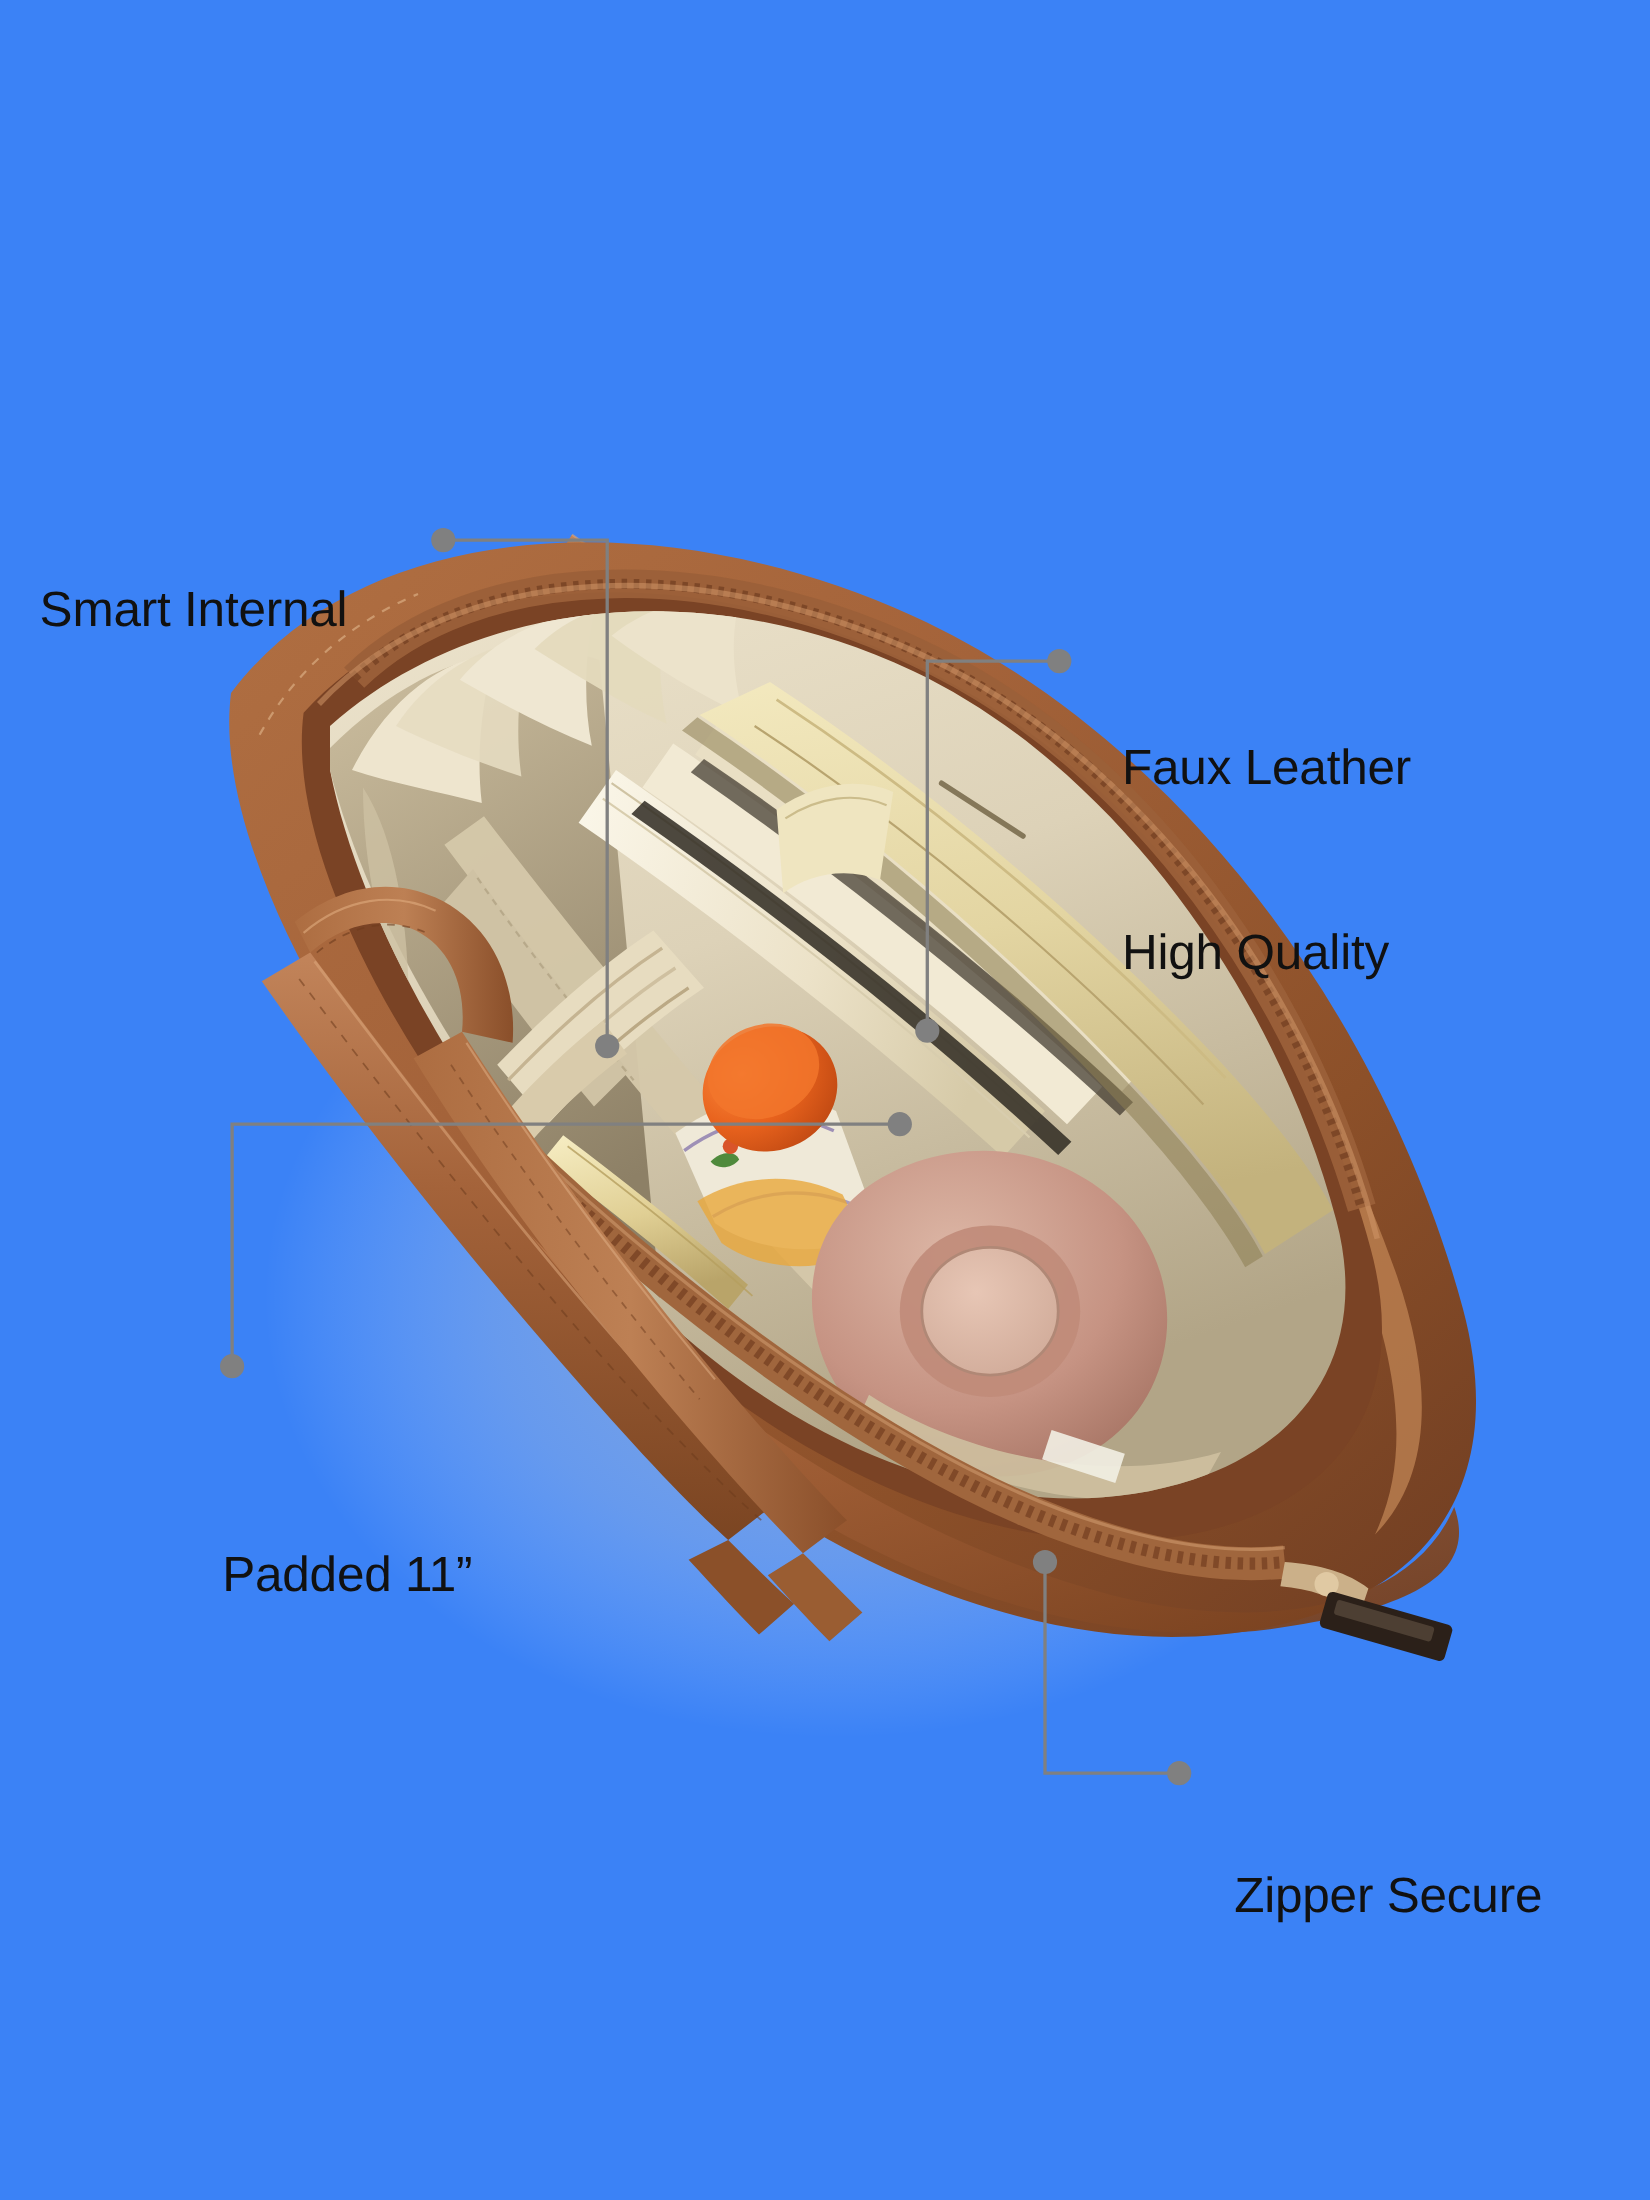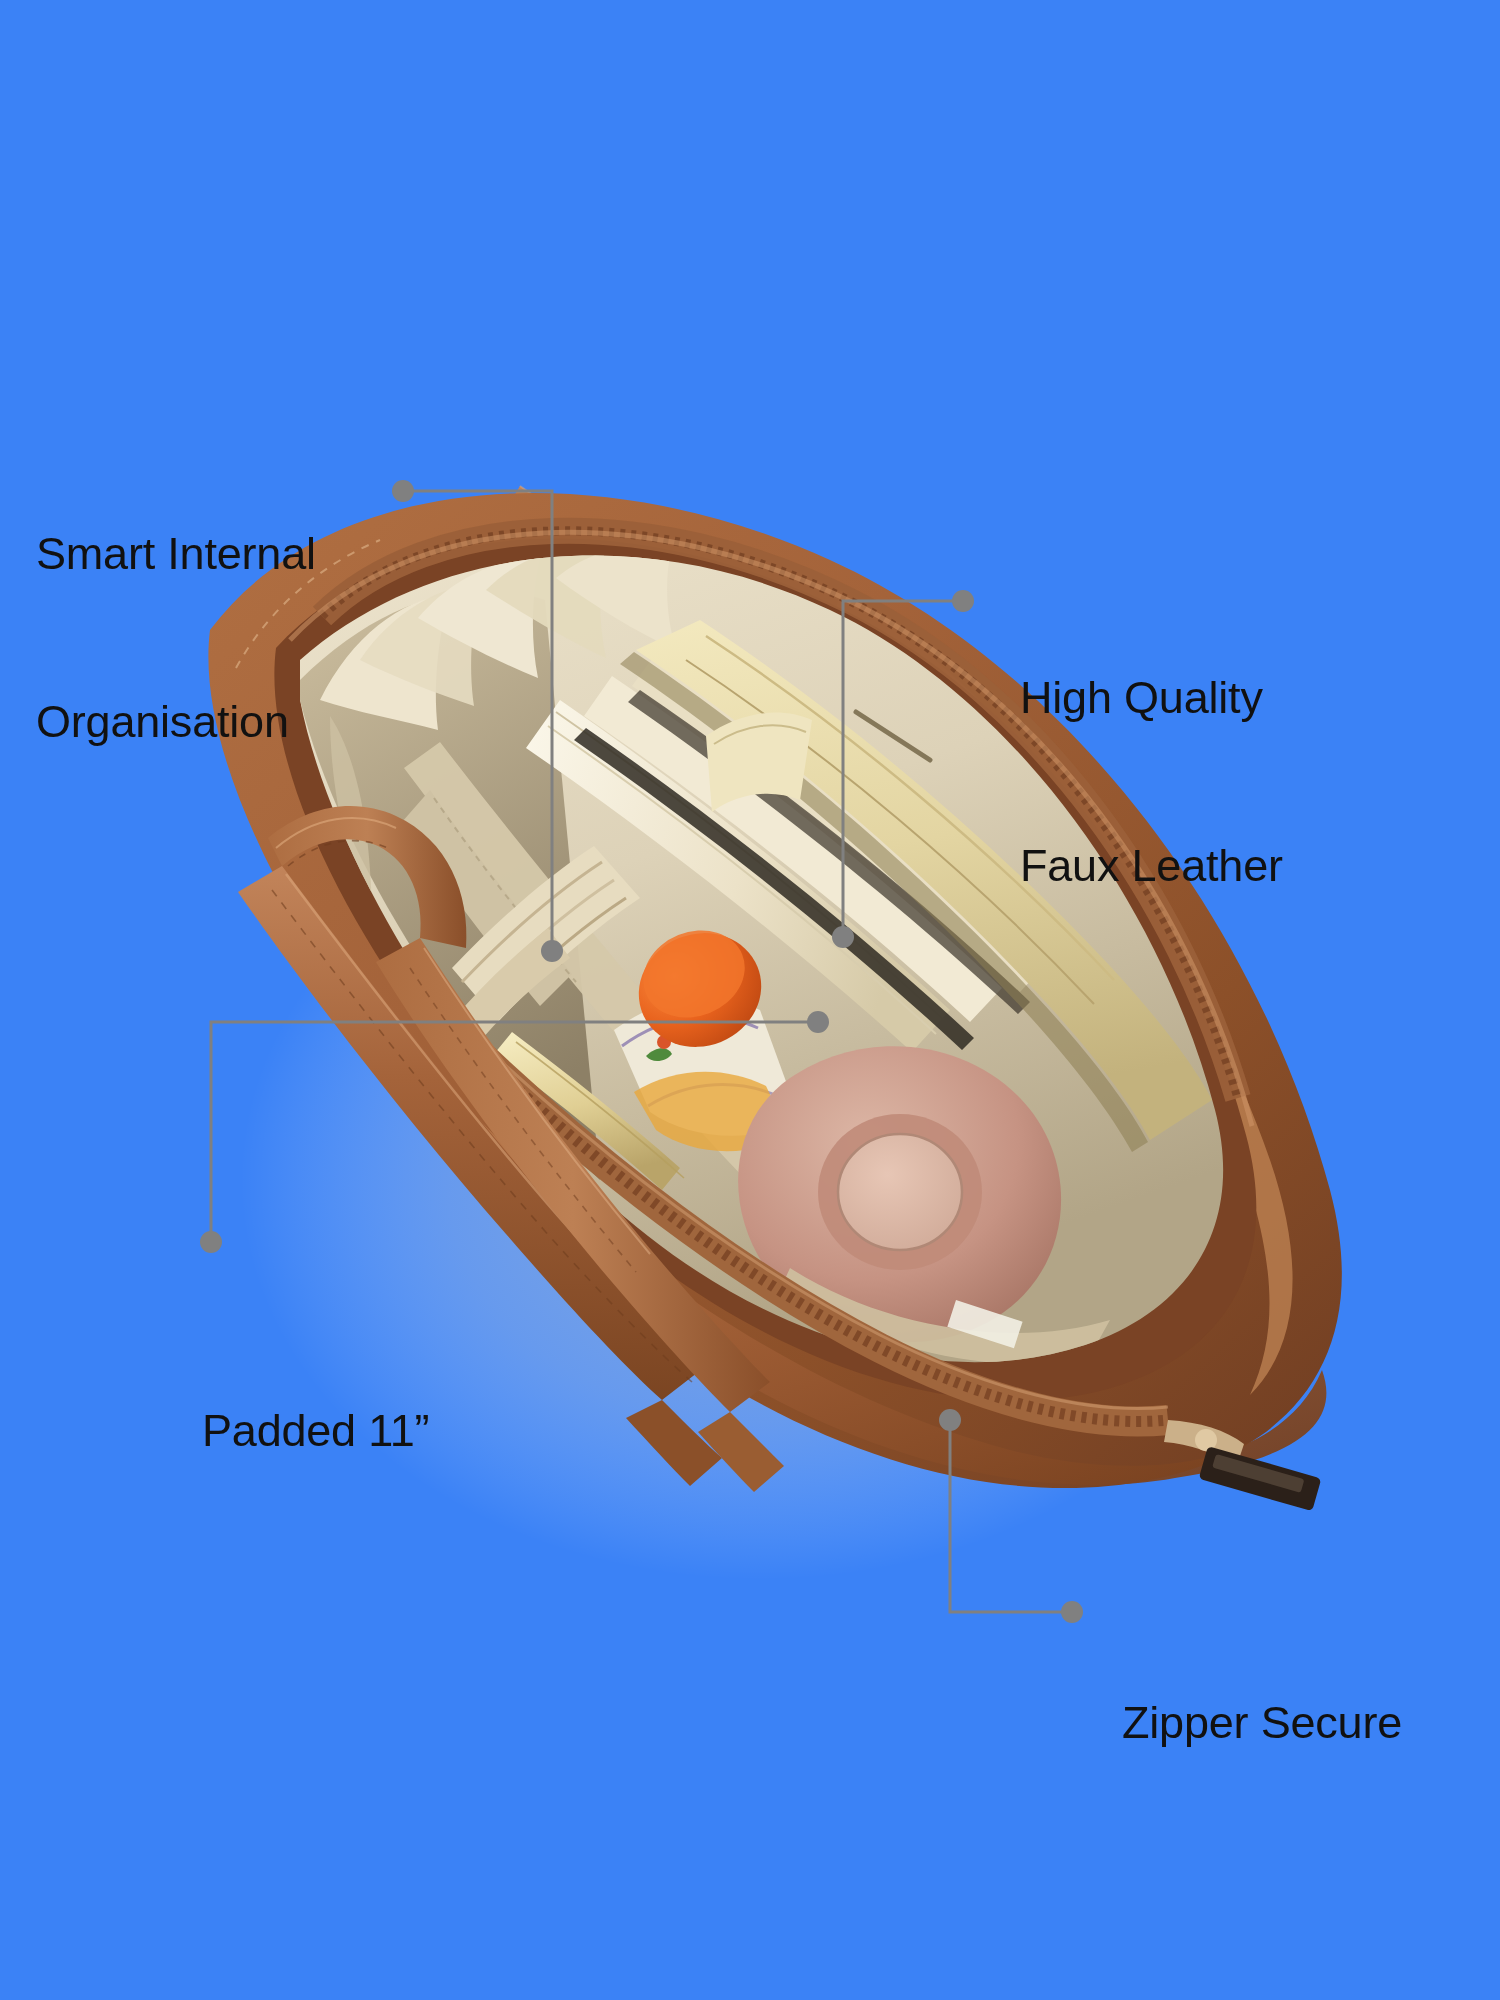--- a/index.html
+++ b/index.html
@@ -405,26 +405,25 @@
       <g>
         <path class="leader-path" d="M950 1420 L 950 1612 L 1072 1612"></path>
         <circle class="leader-dot" cx="950" cy="1420" r="11"></circle>
         <circle class="leader-dot" cx="1072" cy="1612" r="11"></circle>
       </g>
     </svg>
   </div>
 
   <div class="callout" id="label-smart">
     <span class="ln">Smart Internal</span>
-    <span class="ln">Organisation</span>
   </div>
 
   <div class="callout" id="label-leather">
+    <span class="ln">Faux Leather</span>
     <span class="ln">High Quality</span>
-    <span class="ln">Faux Leather</span>
   </div>
 
   <div class="callout" id="label-padded">
     <span class="ln">Padded 11”</span>
   </div>
 
   <div class="callout" id="label-zipper">
     <span class="ln">Zipper Secure</span>
   </div>
 

